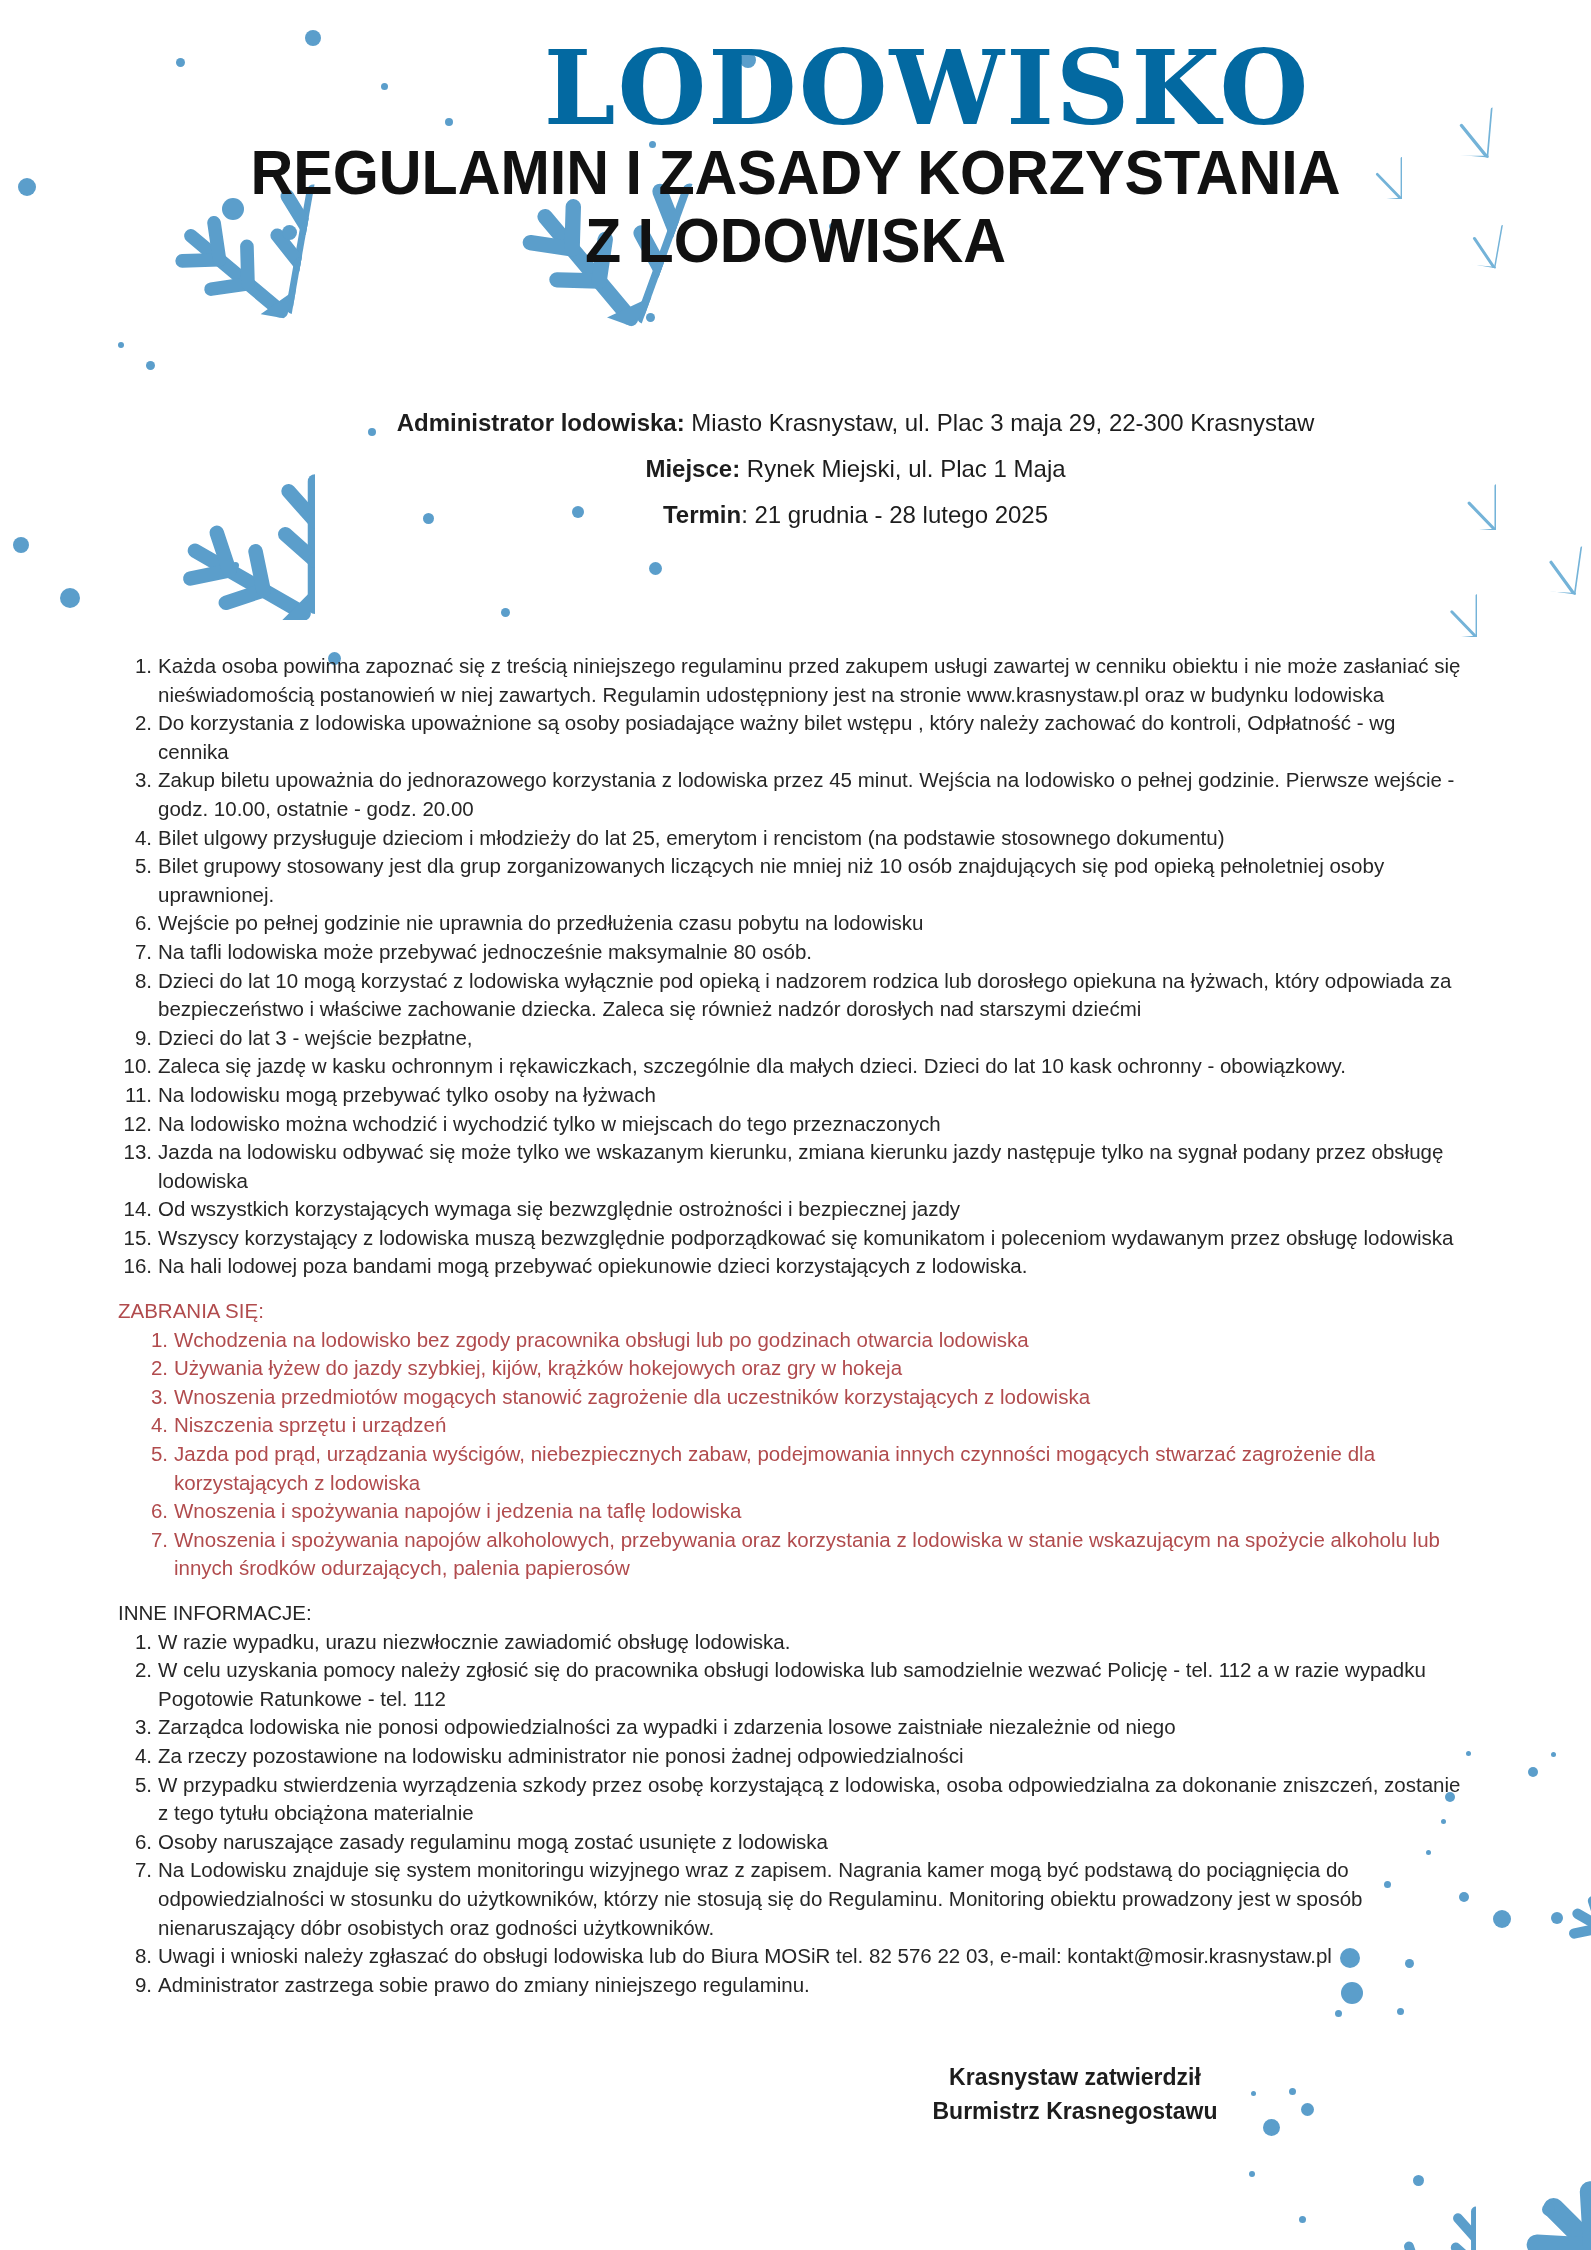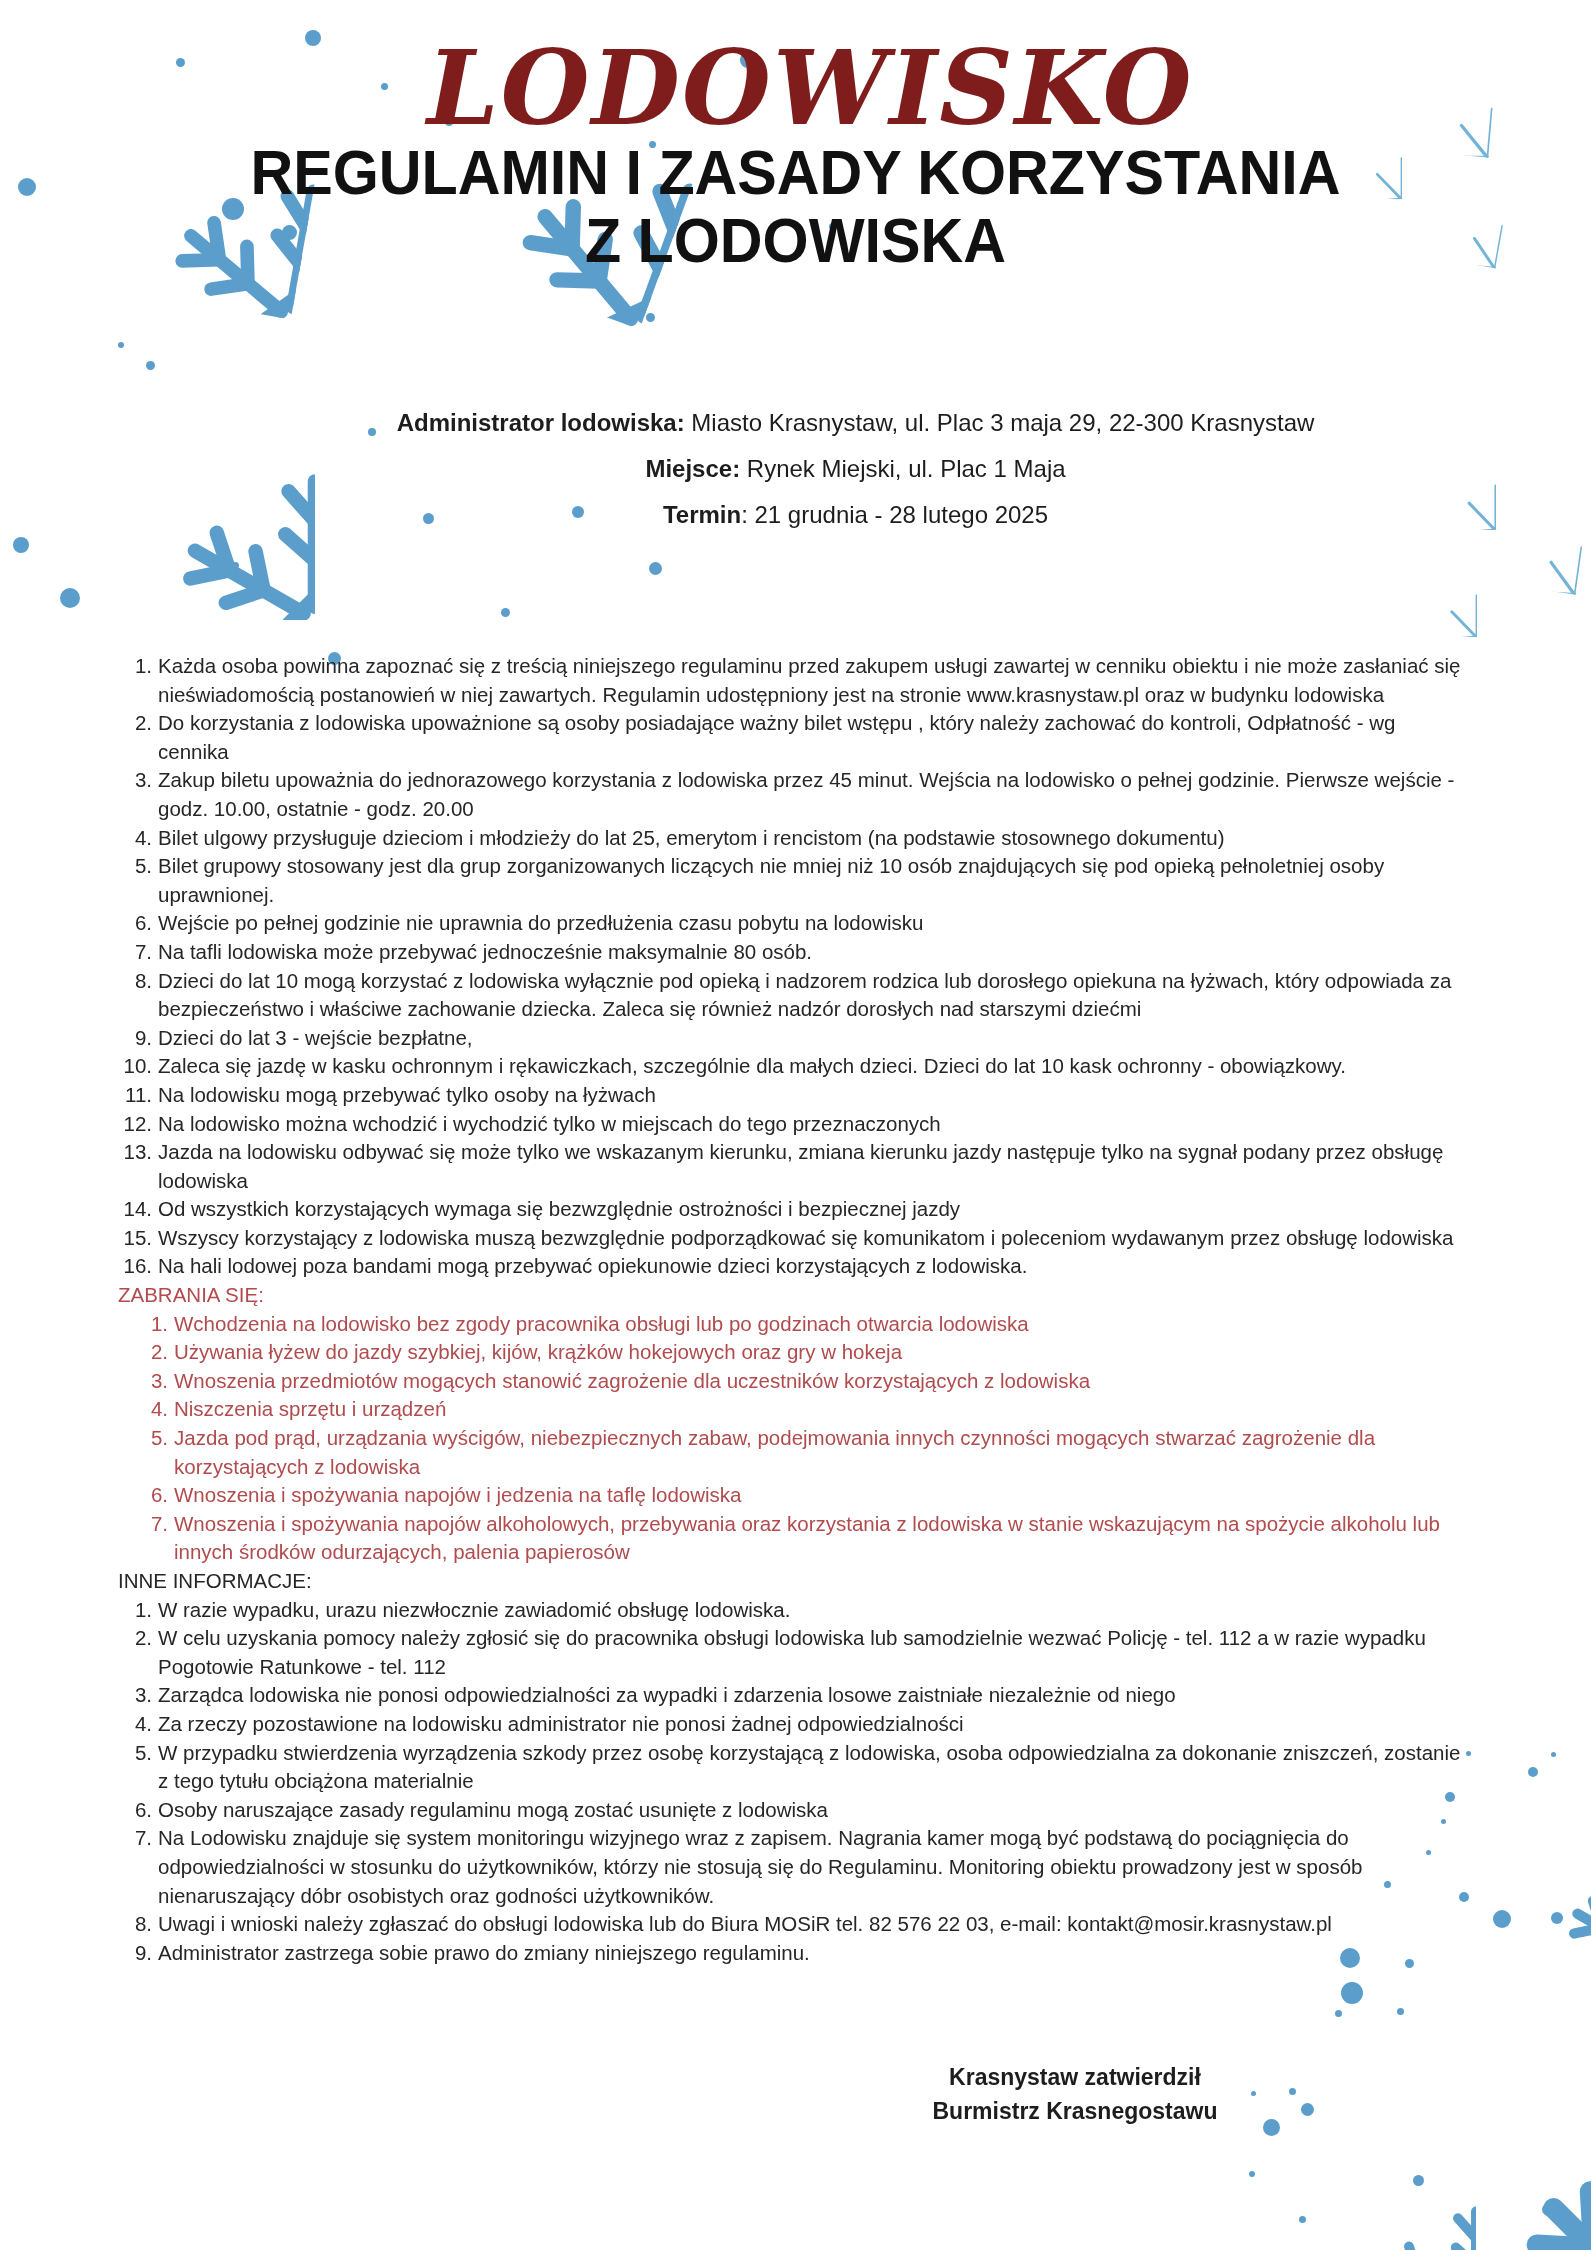--- a/index.html
+++ b/index.html
@@ -15,23 +15,24 @@
     background:#ffffff;overflow:hidden;color:var(--text);
   }
   
   .deco{position:absolute;pointer-events:none;}
   .sf{color:var(--snowflake);}
   .sp{color:var(--sparkle);}
   .snow-dot{position:absolute;border-radius:50%;background:var(--snowflake);}
   
   .title{
     position:absolute;left:427px;top:28px;width:1000px;
+    text-align:center;
     font-family:"DejaVu Serif","Liberation Serif",serif;
-    font-style:italic;font-weight:bold;
-    font-size:102px;letter-spacing:2px;color:#7f1d1d;white-space:nowrap;
+    font-weight:bold;
+    font-size:102px;letter-spacing:2px;color:#0369a1;white-space:nowrap;
   }
   .subtitle{
     position:absolute;left:0;top:138px;width:1591px;text-align:center;
     font-weight:bold;font-size:63px;line-height:68px;color:#111;
     transform:scaleX(0.94);transform-origin:50% 0;
     letter-spacing:0px;
   }
   
   .info{
     position:absolute;left:160px;top:400px;width:1391px;
@@ -46,21 +47,21 @@
   .main{
     position:absolute;left:118px;top:652px;width:1352px;
     font-size:20.5px;line-height:28.6px;color:var(--text);
   }
   ol.num-list{list-style:none;counter-reset:n;}
   ol.num-list > li{counter-increment:n;position:relative;padding-left:40px;}
   ol.num-list > li::before{
     content:counter(n) ".";
     position:absolute;left:0;top:0;width:34px;text-align:right;
   }
-  .section-heading{font-size:20.5px;line-height:28.6px;font-weight:normal;}
+  .section-heading{font-size:20.5px;line-height:28.6px;font-weight:normal;margin-top:16px;}
   .prohibitions-heading,.prohibitions-list{color:var(--prohibition_red);}
   .prohibitions-list{margin-left:16px;}
   
   .signature{
     position:absolute;left:820px;top:2060px;width:510px;
     text-align:center;font-weight:bold;font-size:23px;line-height:34px;color:#1d1d1d;
   }
   svg.defs{position:absolute;width:0;height:0;}
 </style>
 </head>

